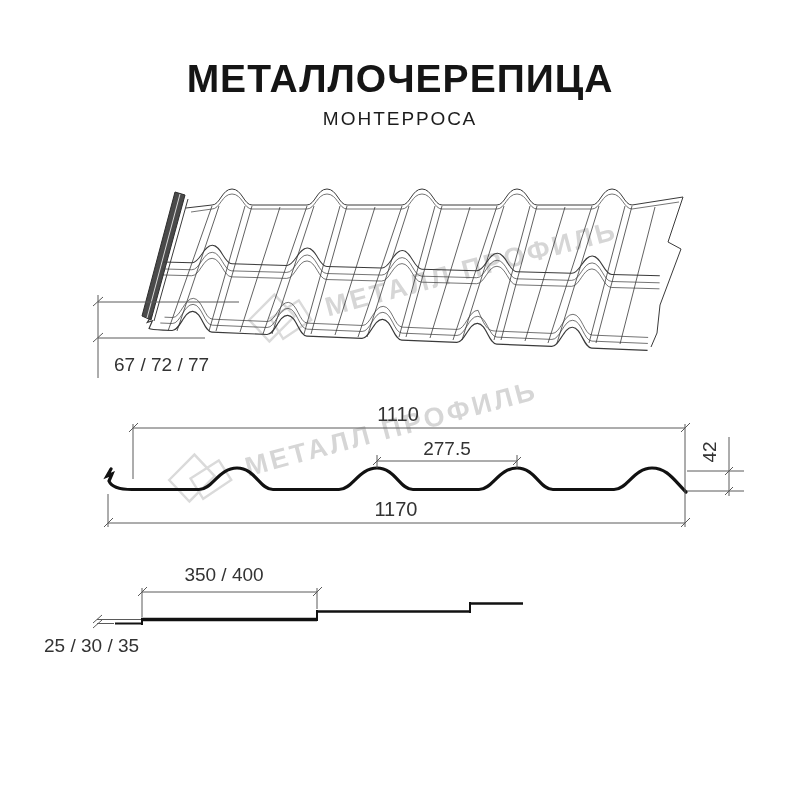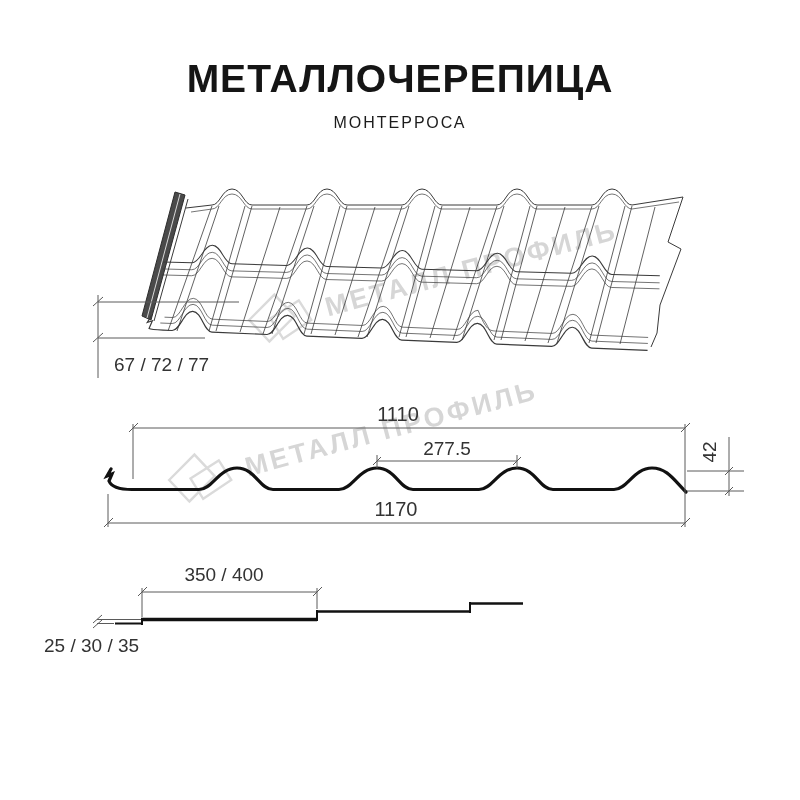--- a/index.html
+++ b/index.html
@@ -1,20 +1,20 @@
 <!DOCTYPE html>
 <html><head>
 <meta charset="utf-8">
 <style>
   html,body{margin:0;padding:0;background:#fff;}
   .page{position:relative;width:800px;height:800px;background:#fff;overflow:hidden;
         font-family:"Liberation Sans",sans-serif;}
   .hdr{position:absolute;left:0;top:58px;width:800px;text-align:center;}
   .title{font-size:39px;font-weight:800;letter-spacing:1px;color:#151515;line-height:1.1;}
-  .subtitle{margin-top:13px;font-size:16px;font-weight:400;letter-spacing:2px;color:#1c1c1c;}
+  .subtitle{margin-top:7px;font-size:19px;font-weight:400;letter-spacing:2px;color:#1c1c1c;}
   svg{position:absolute;left:0;top:0;}
   .wm{position:absolute;display:flex;align-items:flex-end;gap:14px;
       transform:rotate(-15deg);transform-origin:0% 85%;opacity:.62;pointer-events:none;}
   .wm-text{font-size:27px;font-weight:700;letter-spacing:3px;color:#bdbdbd;white-space:nowrap;
            transform:translateY(-6px);}
   .lbl{font-family:"Liberation Sans",sans-serif;fill:#333;}
 </style>
 </head>
 <body>
 

